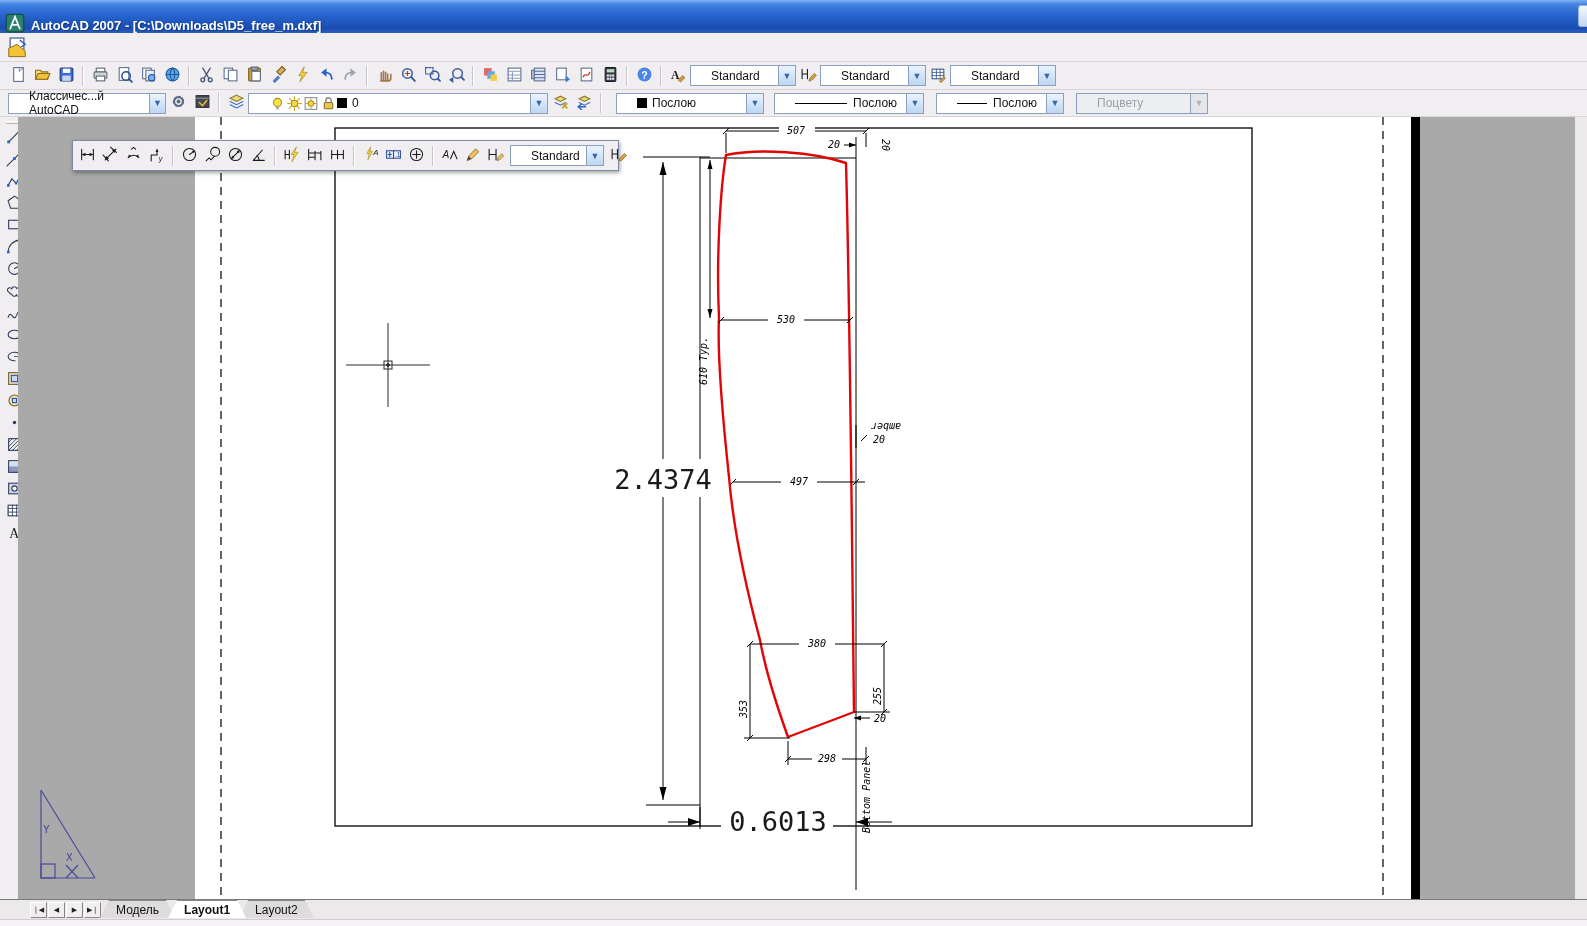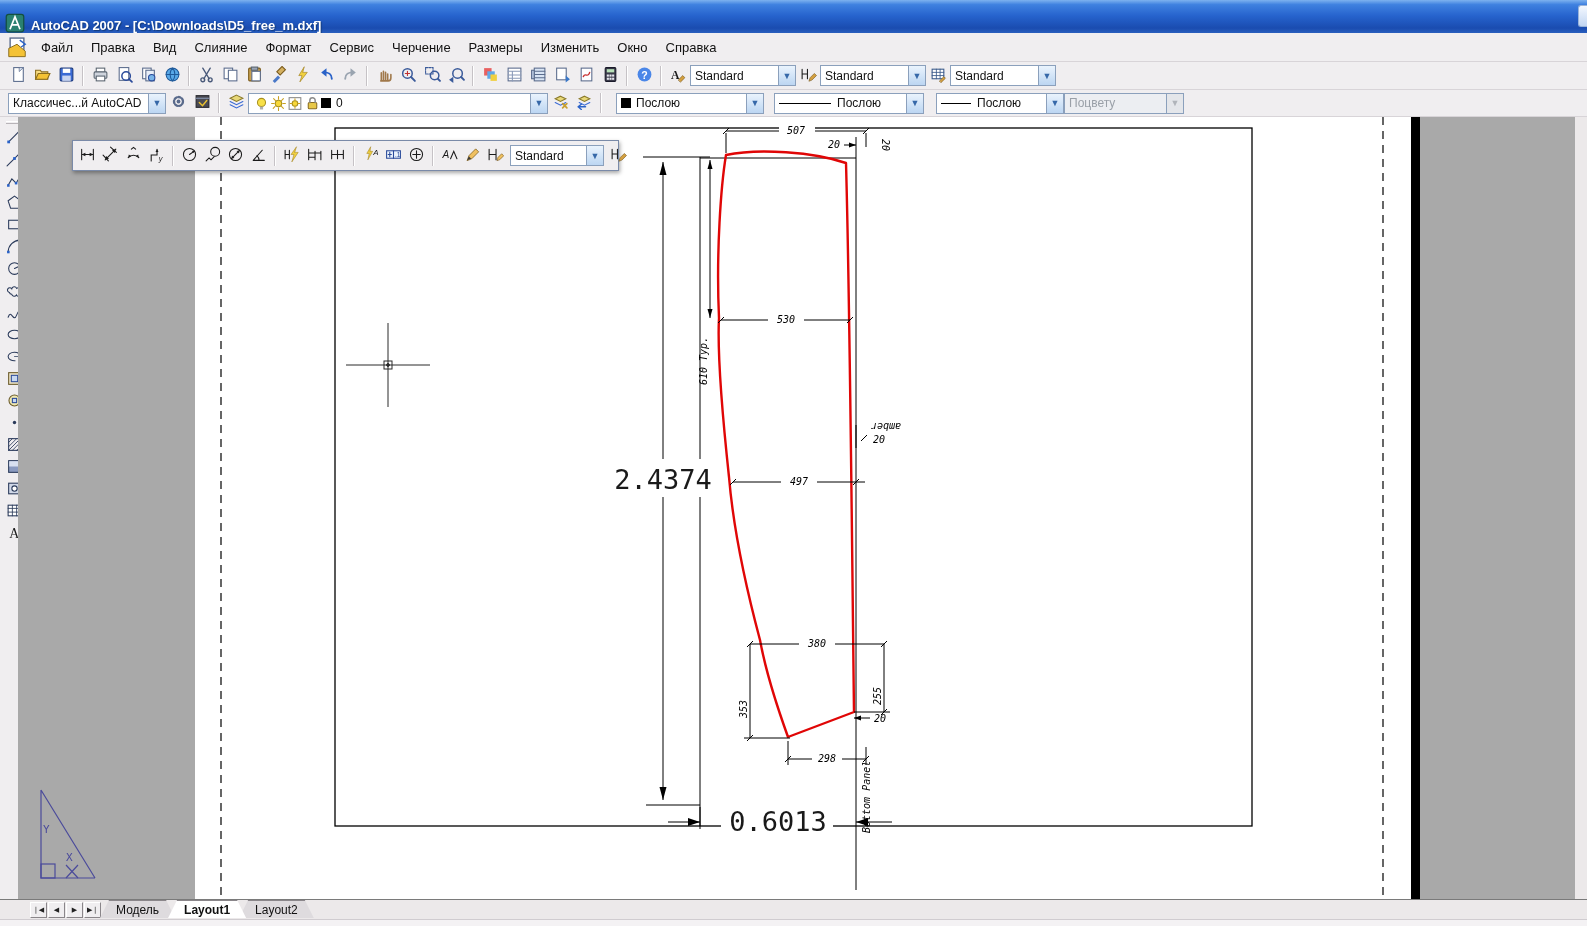--- a/index.html
+++ b/index.html
@@ -22,21 +22,21 @@
   #menubar .fileicon{width:22px;height:22px;margin:0 4px 0 6px}
   .menuitem{padding:4px 9px;font-size:13px;color:#111;cursor:default}
 
   
   .toolrow{position:absolute;left:0;width:100%;background:#f0eef0;display:flex;align-items:center;border-bottom:1px solid #d8d4d8}
   #row1{top:62px;height:28px;padding-left:6px}
   #row2{top:90px;height:27px;padding-left:8px}
   .tbtn{width:24px;height:22px;display:flex;align-items:center;justify-content:center;flex:none}
   .tsep{width:2px;height:20px;border-left:1px solid #c6c2c6;border-right:1px solid #fff;margin:0 4px;flex:none}
   .combo{display:flex;align-items:center;background:#fff;border:1px solid #8ba0bc;height:21px;
-    font-size:12px;padding-left:4px;flex:none;color:#111;position:relative}
+    font-size:12px;padding-left:20px;flex:none;color:#111;position:relative}
   .combo .cbtn{width:17px;height:19px;margin-left:auto;background:linear-gradient(#eaf3fd,#bcd6f2);
     border-left:1px solid #8ba0bc;color:#3668a8;font-size:9px;display:flex;align-items:center;justify-content:center}
   .combo.disabled{background:#eceef2;color:#9aa0a8}
   .combo.disabled .cbtn{background:#e4e6ea;color:#b0b4ba}
   .lsample{display:inline-block;height:0;border-top:1px solid #000;margin-right:6px}
   .swatch{display:inline-block;width:10px;height:10px;background:#000;margin-right:5px;flex:none}
 
   
   #drawbar{position:absolute;left:0;top:117px;width:30px;height:782px;background:#f0eef0;
     border-right:1px solid #d8d4d8;display:flex;flex-direction:column;align-items:center;padding-top:4px}
@@ -100,33 +100,20 @@
   </div>
 
   <div id="menubar">
     <span class="fileicon">
       <svg viewBox="0 0 16 16" width="22" height="22">
           <rect x="3" y="1.5" width="10" height="12" fill="#fff" stroke="#5a6b8c"></rect>
           <path d="M2 9l6-3 6 5v4H2z" fill="#f4c235" stroke="#8a6d1f" stroke-width=".7"></path>
           <path d="M10 3l4 3-3 2" fill="none" stroke="#2a62c8"></path>
         </svg>
     </span>
-    <span style="display:flex">
-        <span class="menuitem">Файл</span>
-        <span class="menuitem">Правка</span>
-        <span class="menuitem">Вид</span>
-        <span class="menuitem">Слияние</span>
-        <span class="menuitem">Формат</span>
-        <span class="menuitem">Сервис</span>
-        <span class="menuitem">Черчение</span>
-        <span class="menuitem">Размеры</span>
-        <span class="menuitem">Изменить</span>
-        <span class="menuitem">Окно</span>
-        <span class="menuitem">Справка</span>
-      </span>
   </div>
 
   <div id="row1" class="toolrow">
     <span style="display:flex;align-items:center">
         <span class="tbtn">
           <span><svg viewBox="0 0 16 16" width="17" height="17" stroke-linecap="round">
               <rect x="3.5" y="1.5" width="9" height="13" fill="#fff" stroke="#5a6b8c"></rect>
               <path d="M9 1.5h3.5L9 5z" fill="#dce6f5" stroke="#5a6b8c" stroke-width=".7"></path>
             </svg></span>
         </span>
@@ -410,21 +397,21 @@
     <span class="combo" style="width:150px;margin-left:10px">
       <span class="lsample" style="width:52px"></span>
       <span>Послою</span>
       <span class="cbtn">▼</span>
     </span>
     <span class="combo" style="width:128px;margin-left:12px">
       <span class="lsample" style="width:30px"></span>
       <span>Послою</span>
       <span class="cbtn">▼</span>
     </span>
-    <span class="combo disabled" style="width:120px;">
+    <span class="combo disabled" style="width:132px;margin-left:12px">
       <span>Поцвету</span>
       <span class="cbtn">▼</span>
     </span>
   </div>
 
   <div id="drawbar">
     <span class="grip"></span>
     <span style="display:flex;flex-direction:column;align-items:center">
         <span class="tbtn">
           <span><svg viewBox="0 0 16 16" width="17" height="17" stroke-linecap="round">

